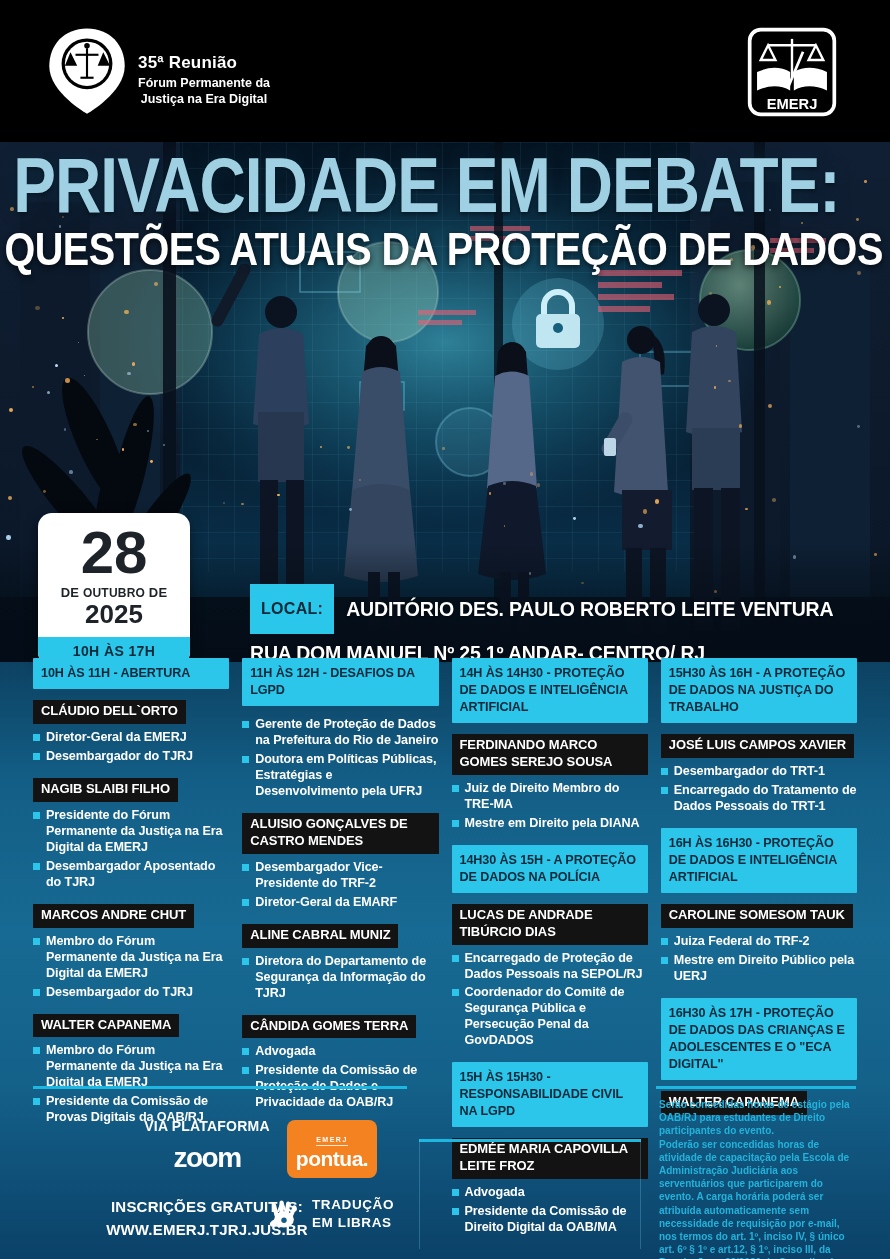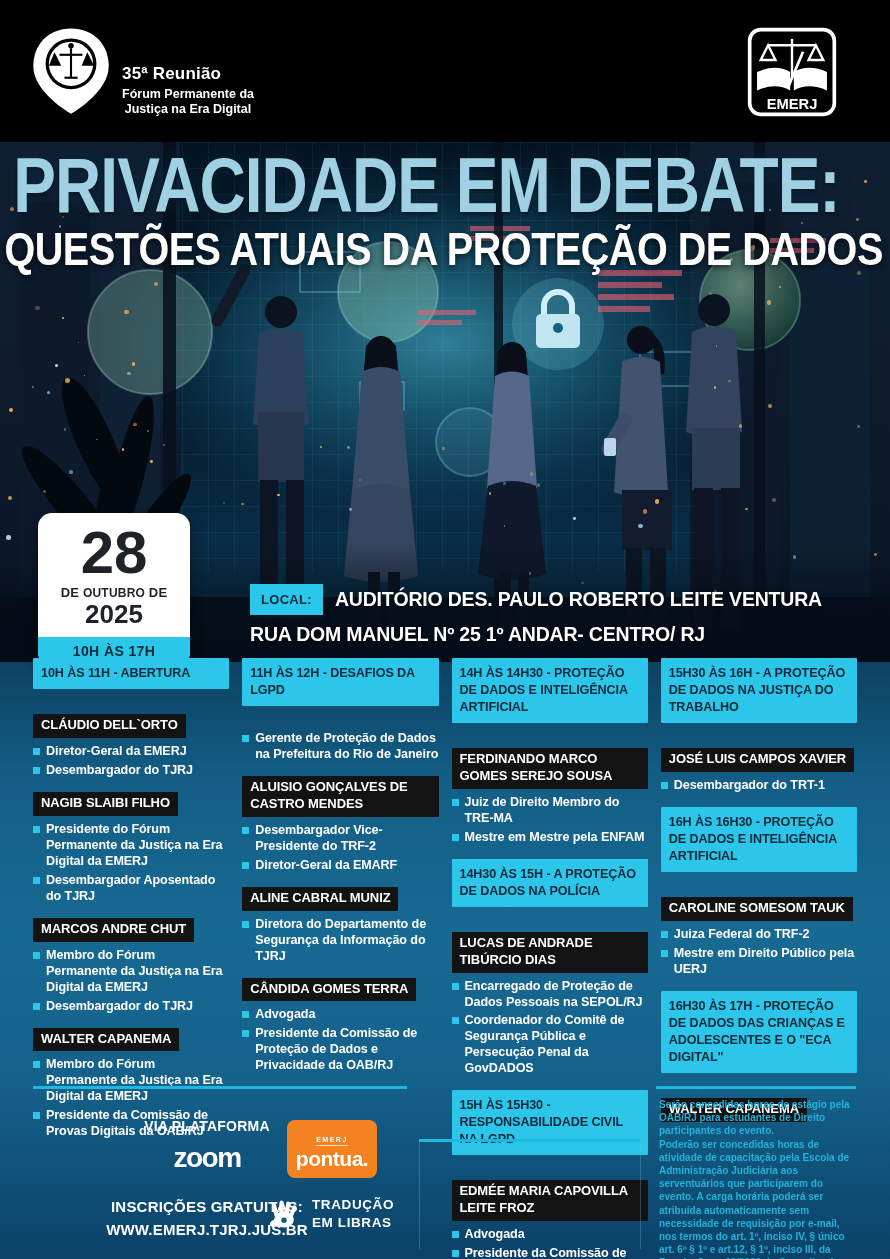--- a/index.html
+++ b/index.html
@@ -4,21 +4,21 @@
 <style>
   html,body{margin:0;padding:0;background:#222;}
   *{box-sizing:border-box;}
   .poster{
     position:relative;width:890px;height:1259px;margin:0 auto;overflow:hidden;
     font-family:"Liberation Sans",sans-serif;
     background:linear-gradient(180deg,#04101c 0%,#061d30 34%,#0b3a58 50%,#135e86 62%,#176a93 74%,#14618a 86%,#0b4168 100%);
   }
   
   .topband{position:absolute;left:0;top:0;width:890px;height:142px;background:#000;}
-  .forum-badge{position:absolute;left:30px;top:26px;display:flex;align-items:flex-end;}
+  .forum-badge{position:absolute;left:46px;top:26px;display:flex;align-items:center;}
   .forum-text{margin-left:10px;margin-top:16px;color:#fff;}
   .forum-title{font-size:17px;font-weight:700;letter-spacing:.2px;}
   .forum-sub{font-size:12.5px;font-weight:700;line-height:1.25;margin-top:3px;text-align:center;}
   .emerj-logo{position:absolute;right:52px;top:26px;}
   
   .photo{position:absolute;left:0;top:142px;width:890px;height:520px;
     background:linear-gradient(180deg,#0b2136 0%,#123an 0%,#14395c 30%,#16456b 55%,#0e2b46 80%,#071421 100%);}
   .photo-fade{position:absolute;left:0;bottom:0;width:100%;height:120px;
     background:linear-gradient(180deg,rgba(4,13,23,0) 0%,rgba(4,13,23,.85) 70%,#040d17 100%);}
   .dot{position:absolute;border-radius:50%;}
@@ -40,29 +40,29 @@
     overflow:hidden;text-align:center;box-shadow:0 4px 14px rgba(0,0,0,.45);}
   .date-inner{padding:10px 6px 8px 6px;color:#1d2329;}
   .date-day{font-size:60px;font-weight:700;line-height:1.0;}
   .date-month-row{font-size:13px;font-weight:700;margin-top:2px;letter-spacing:.2px;}
   .date-month-row .big{font-size:12px;}
   .date-year{font-size:26px;font-weight:700;line-height:1.1;}
   .date-time{background:#2bc7ea;color:#062a3a;font-weight:700;font-size:14px;padding:6px 0 7px 0;letter-spacing:.4px;}
   
   .location{position:absolute;left:250px;top:584px;color:#fff;}
   .loc-row{display:flex;align-items:center;}
-  .loc-badge{background:#2bc7ea;color:#07293a;font-weight:700;font-size:13px;padding:8px 11px;letter-spacing:.3px;}
+  .loc-badge{background:#2bc7ea;color:#07293a;font-weight:700;font-size:16px;padding:16px 11px;letter-spacing:.3px;}
   .loc-line1{margin-left:12px;font-size:19.5px;font-weight:700;letter-spacing:-0.2px;text-shadow:0 1px 3px rgba(0,0,0,.5);}
   .loc-line2{margin-top:8px;font-size:19.5px;font-weight:700;letter-spacing:-0.2px;text-shadow:0 1px 3px rgba(0,0,0,.5);}
   
   .schedule{position:absolute;left:33px;top:658px;width:824px;display:grid;
     grid-template-columns:repeat(4,1fr);column-gap:13px;align-items:start;}
   .sched-col{min-width:0;}
   .session-badge{background:#2bc6ea;color:#09293b;font-weight:700;font-size:12.6px;line-height:1.35;
-    padding:7px 8px;margin-bottom:25px;letter-spacing:-0.1px;border-radius:1px;}
+    padding:7px 8px;margin-bottom:11px;letter-spacing:-0.1px;border-radius:1px;}
   .speaker{margin-bottom:13px;}
   .speaker-name{display:inline-block;background:#131313;color:#fff;font-weight:700;font-size:13px;
     line-height:1.3;padding:3px 8px 4px 8px;letter-spacing:-0.1px;margin-bottom:4px;}
   .roles{list-style:none;margin:2px 0 0 0;padding:0;}
   .role{position:relative;padding-left:13px;margin-bottom:3px;color:#fff;font-weight:700;
     font-size:12.6px;line-height:1.27;letter-spacing:-0.1px;}
   .bullet{position:absolute;left:0;top:4px;width:7px;height:7px;background:#2bc6ea;}
   
   .sep{position:absolute;height:3px;background:#1db8e2;}
   .sep-left{left:33px;top:1086px;width:374px;}
@@ -380,54 +380,56 @@
           </ul></div>
         <div class="speaker"><div class="speaker-name">WALTER CAPANEMA</div><ul class="roles">
             <li class="role"><span class="bullet"></span><span class="role-text">Membro do Fórum Permanente da Justiça na Era Digital da EMERJ</span></li>
             <li class="role"><span class="bullet"></span><span class="role-text">Presidente da Comissão de Provas Digitais da OAB/RJ</span></li>
           </ul></div>
       </div>
       <div class="sched-col">
         <div class="session-badge">11H ÀS 12H - DESAFIOS DA LGPD</div>
         <div class="speaker"><ul class="roles">
             <li class="role"><span class="bullet"></span><span class="role-text">Gerente de Proteção de Dados na Prefeitura do Rio de Janeiro</span></li>
+            <li class="role"><span class="bullet"></span><span class="role-text">Doutora em Políticas Públicas, Estratégias e Desenvolvimento pela UFRJ</span></li>
           </ul></div>
         <div class="speaker"><div class="speaker-name">ALUISIO GONÇALVES DE CASTRO MENDES</div><ul class="roles">
             <li class="role"><span class="bullet"></span><span class="role-text">Desembargador Vice-Presidente do TRF-2</span></li>
             <li class="role"><span class="bullet"></span><span class="role-text">Diretor-Geral da EMARF</span></li>
           </ul></div>
         <div class="speaker"><div class="speaker-name">ALINE CABRAL MUNIZ</div><ul class="roles">
             <li class="role"><span class="bullet"></span><span class="role-text">Diretora do Departamento de Segurança da Informação do TJRJ</span></li>
           </ul></div>
         <div class="speaker"><div class="speaker-name">CÂNDIDA GOMES TERRA</div><ul class="roles">
             <li class="role"><span class="bullet"></span><span class="role-text">Advogada</span></li>
             <li class="role"><span class="bullet"></span><span class="role-text">Presidente da Comissão de Proteção de Dados e Privacidade da OAB/RJ</span></li>
           </ul></div>
       </div>
       <div class="sched-col">
         <div class="session-badge">14H ÀS 14H30 - PROTEÇÃO DE DADOS E INTELIGÊNCIA ARTIFICIAL</div>
         <div class="speaker"><div class="speaker-name">FERDINANDO MARCO GOMES SEREJO SOUSA</div><ul class="roles">
             <li class="role"><span class="bullet"></span><span class="role-text">Juiz de Direito Membro do TRE-MA</span></li>
-            <li class="role"><span class="bullet"></span><span class="role-text">Mestre em Mestre pela ENFAM</span></li>
+            <li class="role"><span class="bullet"></span><span class="role-text">Mestre em Direito pela DIANA</span></li>
           </ul></div>
         <div class="session-badge">14H30 ÀS 15H - A PROTEÇÃO DE DADOS NA POLÍCIA</div>
         <div class="speaker"><div class="speaker-name">LUCAS DE ANDRADE TIBÚRCIO DIAS</div><ul class="roles">
             <li class="role"><span class="bullet"></span><span class="role-text">Encarregado de Proteção de Dados Pessoais na SEPOL/RJ</span></li>
             <li class="role"><span class="bullet"></span><span class="role-text">Coordenador do Comitê de Segurança Pública e Persecução Penal da GovDADOS</span></li>
           </ul></div>
         <div class="session-badge">15H ÀS 15H30 - RESPONSABILIDADE CIVIL NA LGPD</div>
         <div class="speaker"><div class="speaker-name">EDMÉE MARIA CAPOVILLA LEITE FROZ</div><ul class="roles">
             <li class="role"><span class="bullet"></span><span class="role-text">Advogada</span></li>
             <li class="role"><span class="bullet"></span><span class="role-text">Presidente da Comissão de Direito Digital da OAB/MA</span></li>
           </ul></div>
       </div>
       <div class="sched-col">
         <div class="session-badge">15H30 ÀS 16H - A PROTEÇÃO DE DADOS NA JUSTIÇA DO TRABALHO</div>
         <div class="speaker"><div class="speaker-name">JOSÉ LUIS CAMPOS XAVIER</div><ul class="roles">
             <li class="role"><span class="bullet"></span><span class="role-text">Desembargador do TRT-1</span></li>
+            <li class="role"><span class="bullet"></span><span class="role-text">Encarregado do Tratamento de Dados Pessoais do TRT-1</span></li>
           </ul></div>
         <div class="session-badge">16H ÀS 16H30 - PROTEÇÃO DE DADOS E INTELIGÊNCIA ARTIFICIAL</div>
         <div class="speaker"><div class="speaker-name">CAROLINE SOMESOM TAUK</div><ul class="roles">
             <li class="role"><span class="bullet"></span><span class="role-text">Juiza Federal do TRF-2</span></li>
             <li class="role"><span class="bullet"></span><span class="role-text">Mestre em Direito Público pela UERJ</span></li>
           </ul></div>
         <div class="session-badge">16H30 ÀS 17H - PROTEÇÃO DE DADOS DAS CRIANÇAS E ADOLESCENTES E O "ECA DIGITAL"</div>
         <div class="speaker"><div class="speaker-name">WALTER CAPANEMA</div></div>
       </div>
     </div>

